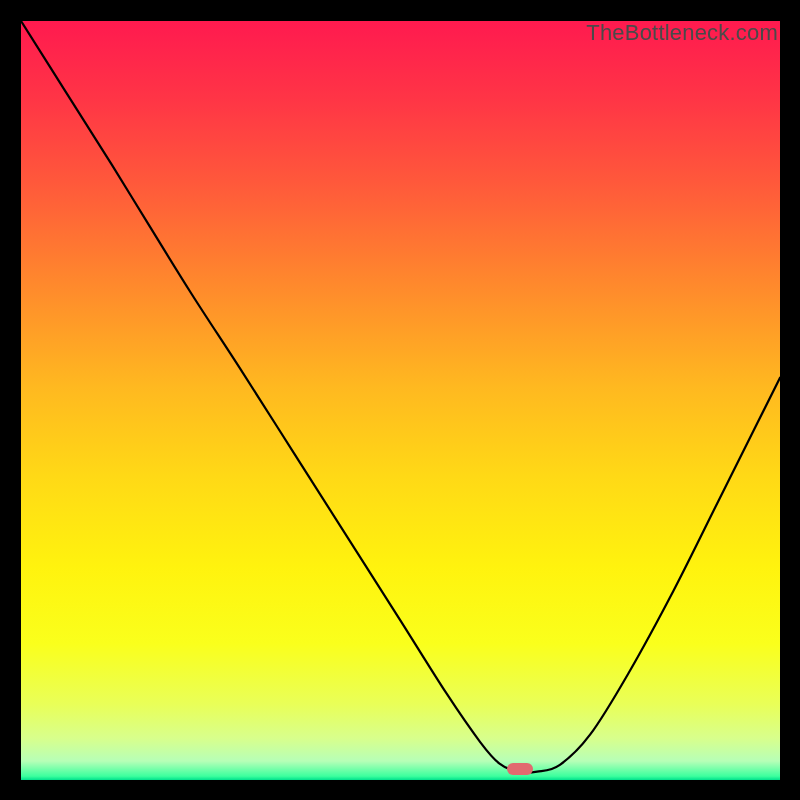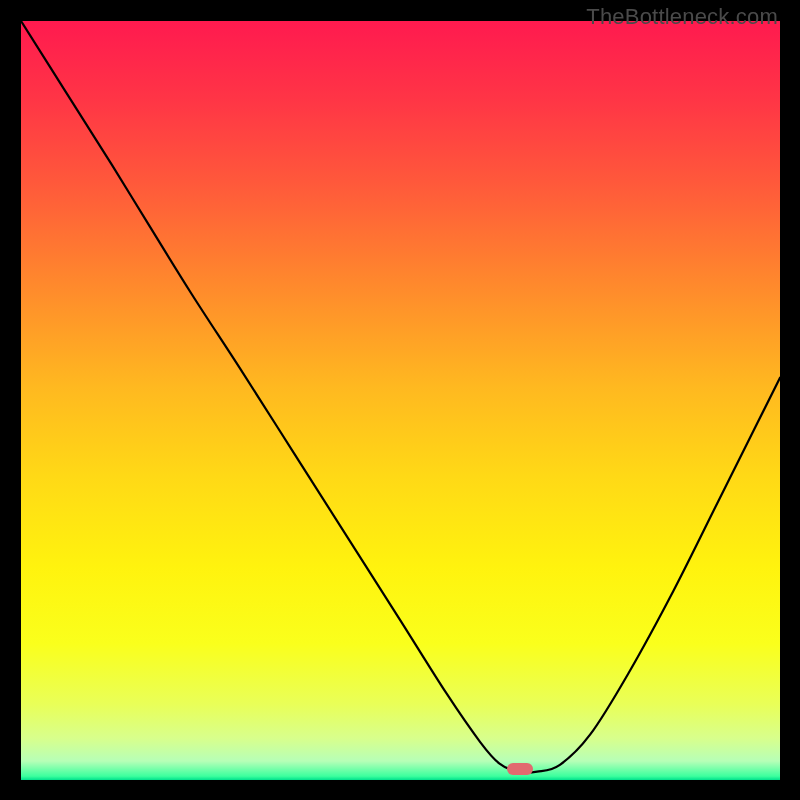--- a/index.html
+++ b/index.html
@@ -6,21 +6,21 @@
   body {
     width: 800px;
     height: 800px;
     background: #000;
     position: relative;
     font-family: Arial, sans-serif;
     overflow: hidden;
   }
   .watermark {
     position: absolute;
-    top: 4px;
+    top: 20px;
     right: 22px;
     color: #4a4a4a;
     font-size: 22px;
     font-weight: 500;
     z-index: 10;
     letter-spacing: 0.2px;
   }
   .plot {
     position: absolute;
     left: 21px;

